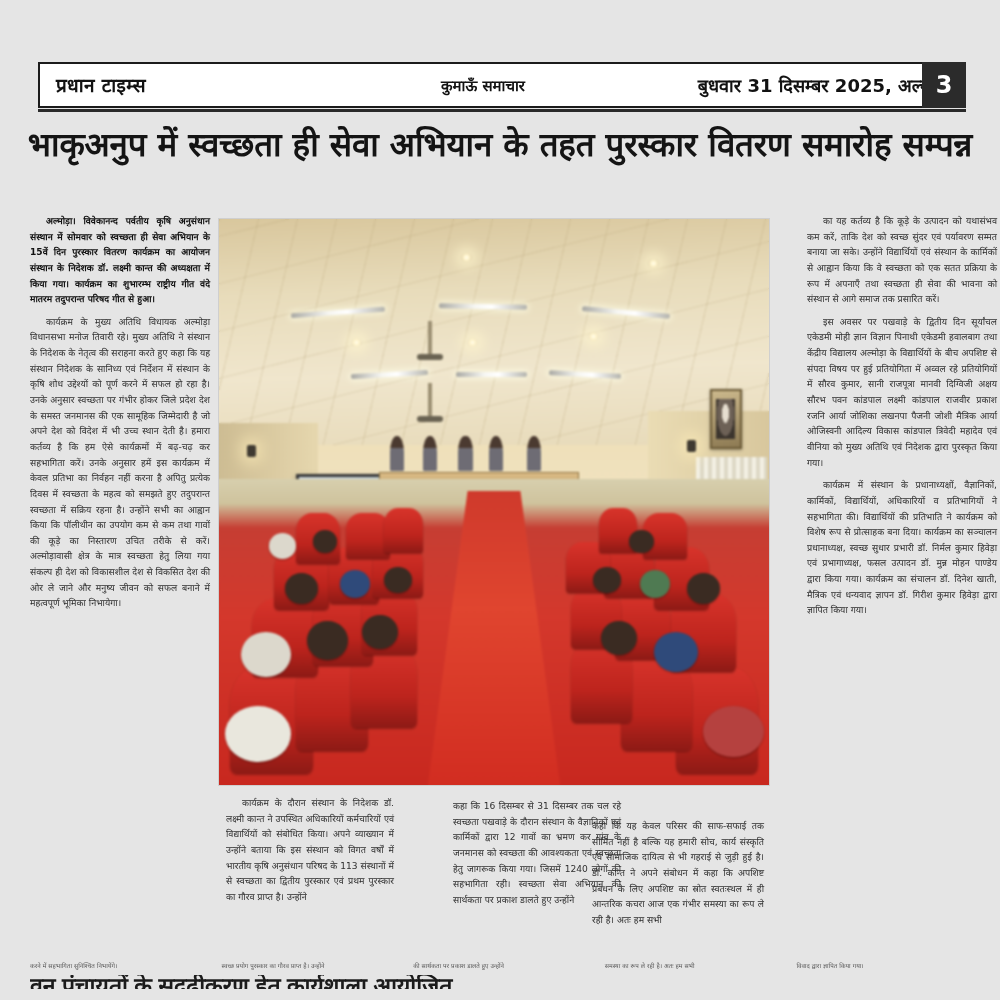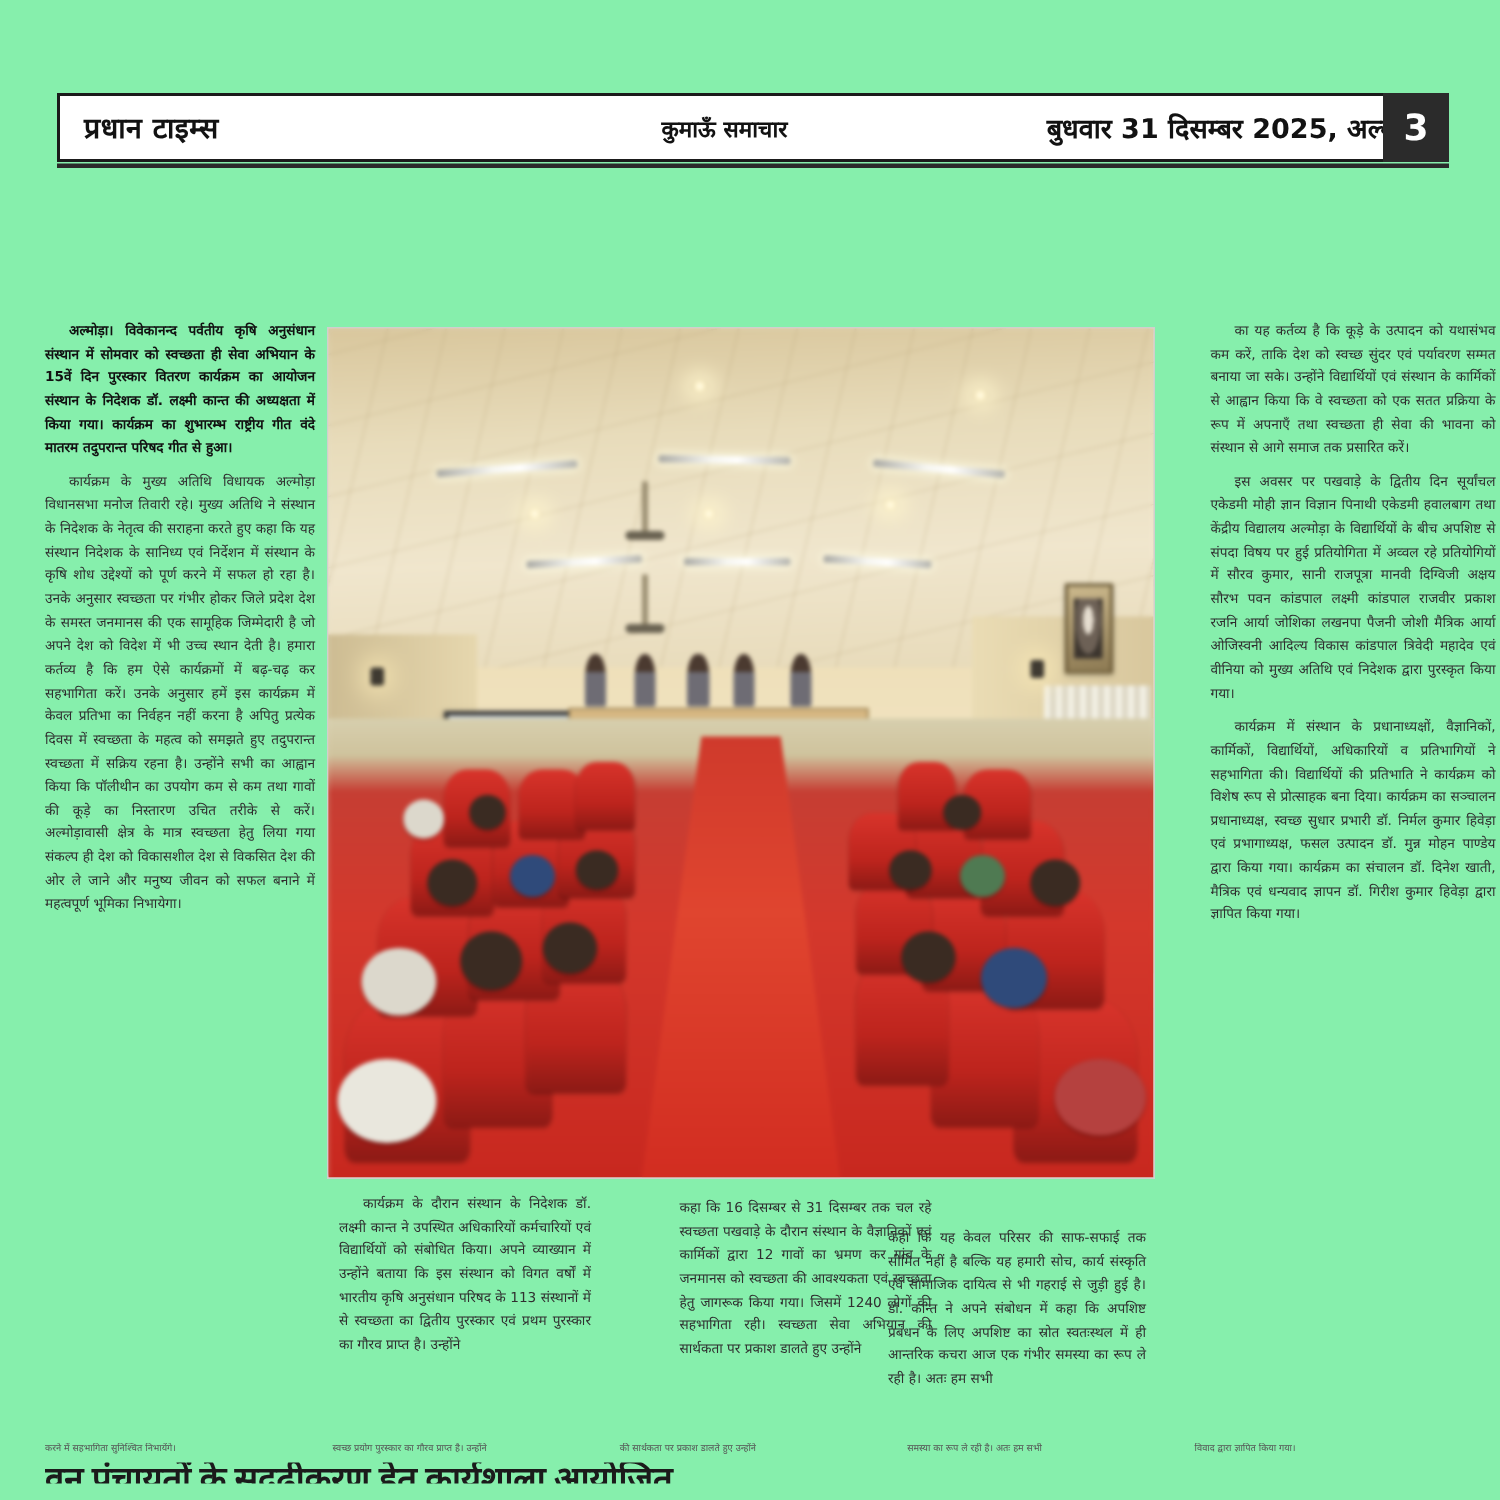--- a/index.html
+++ b/index.html
@@ -14,21 +14,21 @@
     font-family: "Liberation Serif", "DejaVu Serif", serif;
     color: #1a1a1a;
     position: relative;
   }
 
   .page {
     position: absolute;
     left: 0; top: 0;
     width: 1000px;
     height: 1000px;
-    background: #86efac;
+    background: #e5e5e5;
   }
 
   
   .masthead {
     position: absolute;
     left: 38px;
     top: 62px;
     width: 928px;
     height: 46px;
     border: 2.5px solid #1b1b1b;
@@ -350,21 +350,21 @@
     font-size: 6.2px;
     color: #555;
     line-height: 1.4;
     filter: blur(0.45px);
     display: flex;
     gap: 18px;
   }
   .strip-line span { flex: 1 1 0; text-align: justify; }
   .next-headline {
     margin-top: 4px;
-    font-family: Liberation Serif, serif;
+    font-family: Liberation Sans, sans-serif;
     font-weight: bold;
     font-size: 23px;
     color: #1b1b1b;
     white-space: nowrap;
     overflow: hidden;
     height: 14px;
     line-height: 1.0;
   }
 </style>
 </head>
@@ -372,20 +372,21 @@
 
 <div class="page">
 
   <div class="masthead">
     <div class="mast-left">प्रधान टाइम्स</div>
     <div class="mast-center">कुमाऊँ समाचार</div>
     <div class="mast-right">बुधवार 31 दिसम्बर 2025, अल्मोड़ा</div>
     <div class="page-number">3</div>
   </div>
 
+  <div class="headline">भाकृअनुप में स्वच्छता ही सेवा अभियान के तहत पुरस्कार वितरण समारोह सम्पन्न</div>
 
   <div class="article">
 
     <div class="col col-left">
       <p class="lede">अल्मोड़ा। विवेकानन्द पर्वतीय कृषि अनुसंधान संस्थान में सोमवार को स्वच्छता ही सेवा अभियान के 15वें दिन पुरस्कार वितरण कार्यक्रम का आयोजन संस्थान के निदेशक डॉ. लक्ष्मी कान्त की अध्यक्षता में किया गया। कार्यक्रम का शुभारम्भ राष्ट्रीय गीत वंदे मातरम तदुपरान्त परिषद गीत से हुआ।</p>
       <p>कार्यक्रम के मुख्य अतिथि विधायक अल्मोड़ा विधानसभा मनोज तिवारी रहे। मुख्य अतिथि ने संस्थान के निदेशक के नेतृत्व की सराहना करते हुए कहा कि यह संस्थान निदेशक के सानिध्य एवं निर्देशन में संस्थान के कृषि शोध उद्देश्यों को पूर्ण करने में सफल हो रहा है। उनके अनुसार स्वच्छता पर गंभीर होकर जिले प्रदेश देश के समस्त जनमानस की एक सामूहिक जिम्मेदारी है जो अपने देश को विदेश में भी उच्च स्थान देती है। हमारा कर्तव्य है कि हम ऐसे कार्यक्रमों में बढ़-चढ़ कर सहभागिता करें। उनके अनुसार हमें इस कार्यक्रम में केवल प्रतिभा का निर्वहन नहीं करना है अपितु प्रत्येक दिवस में स्वच्छता के महत्व को समझते हुए तदुपरान्त स्वच्छता में सक्रिय रहना है। उन्होंने सभी का आह्वान किया कि पॉलीथीन का उपयोग कम से कम तथा गावों की कूड़े का निस्तारण उचित तरीके से करें। अल्मोड़ावासी क्षेत्र के मात्र स्वच्छता हेतु लिया गया संकल्प ही देश को विकासशील देश से विकसित देश की ओर ले जाने और मनुष्य जीवन को सफल बनाने में महत्वपूर्ण भूमिका निभायेगा।</p>
     </div>
 
     <div class="col col-right">
       <p>का यह कर्तव्य है कि कूड़े के उत्पादन को यथासंभव कम करें, ताकि देश को स्वच्छ सुंदर एवं पर्यावरण सम्मत बनाया जा सके। उन्होंने विद्यार्थियों एवं संस्थान के कार्मिकों से आह्वान किया कि वे स्वच्छता को एक सतत प्रक्रिया के रूप में अपनाएँ तथा स्वच्छता ही सेवा की भावना को संस्थान से आगे समाज तक प्रसारित करें।</p>

